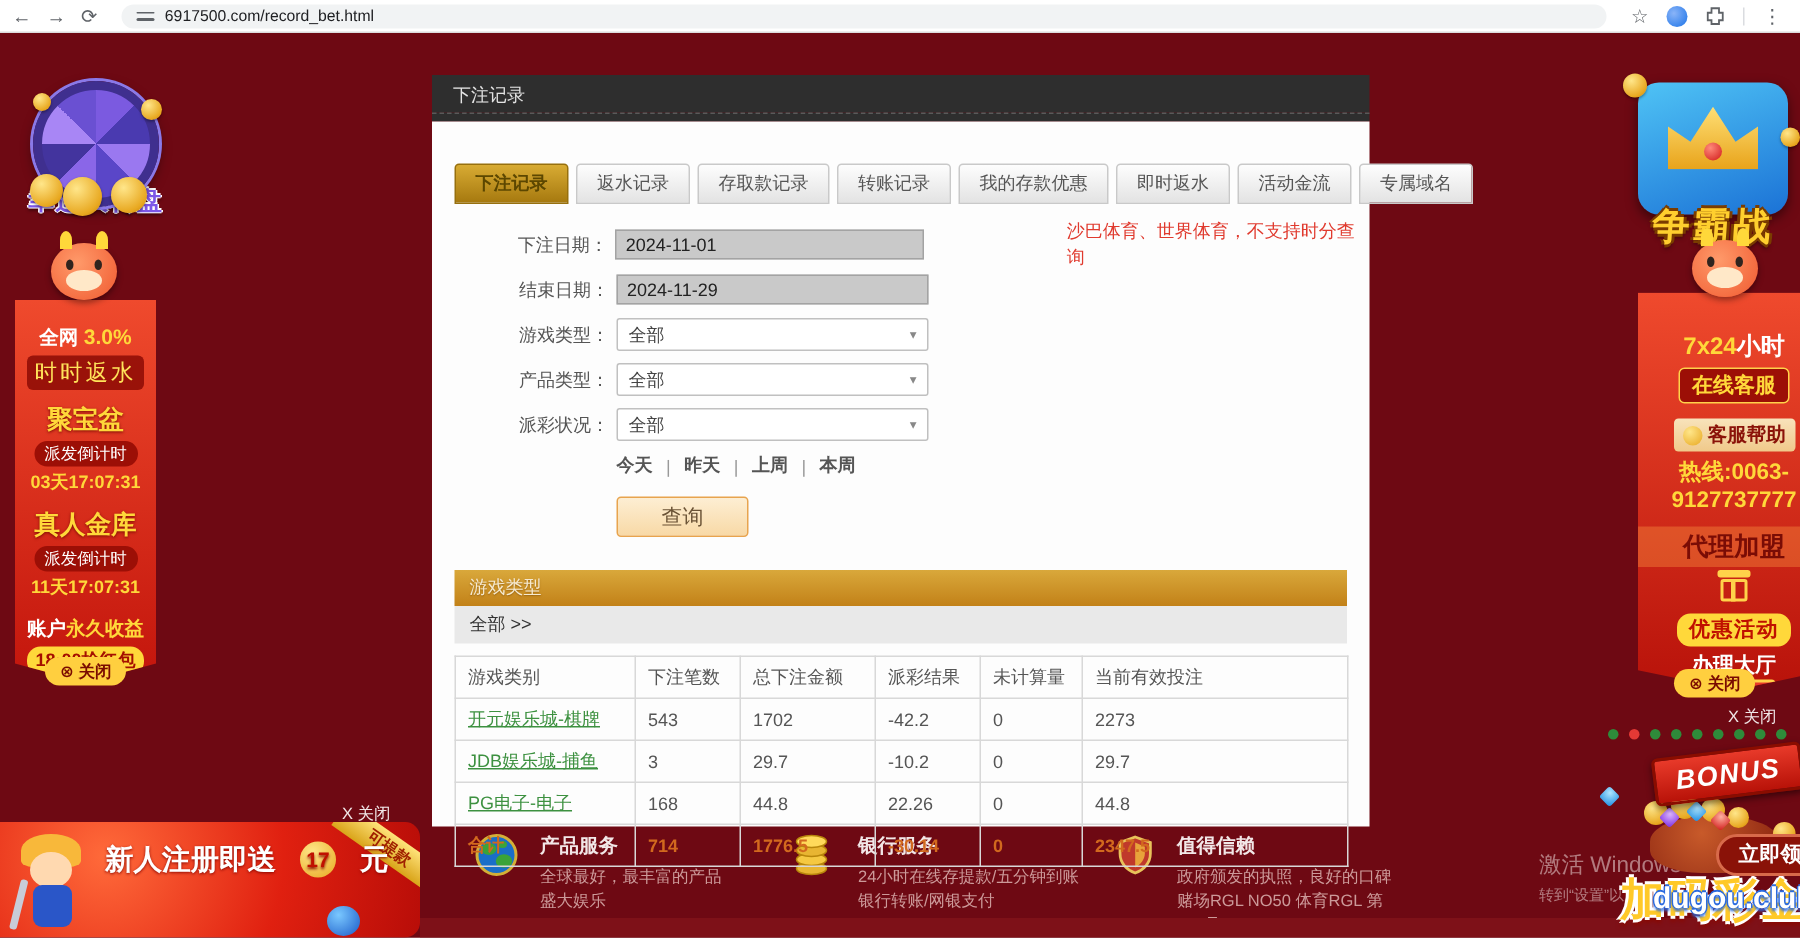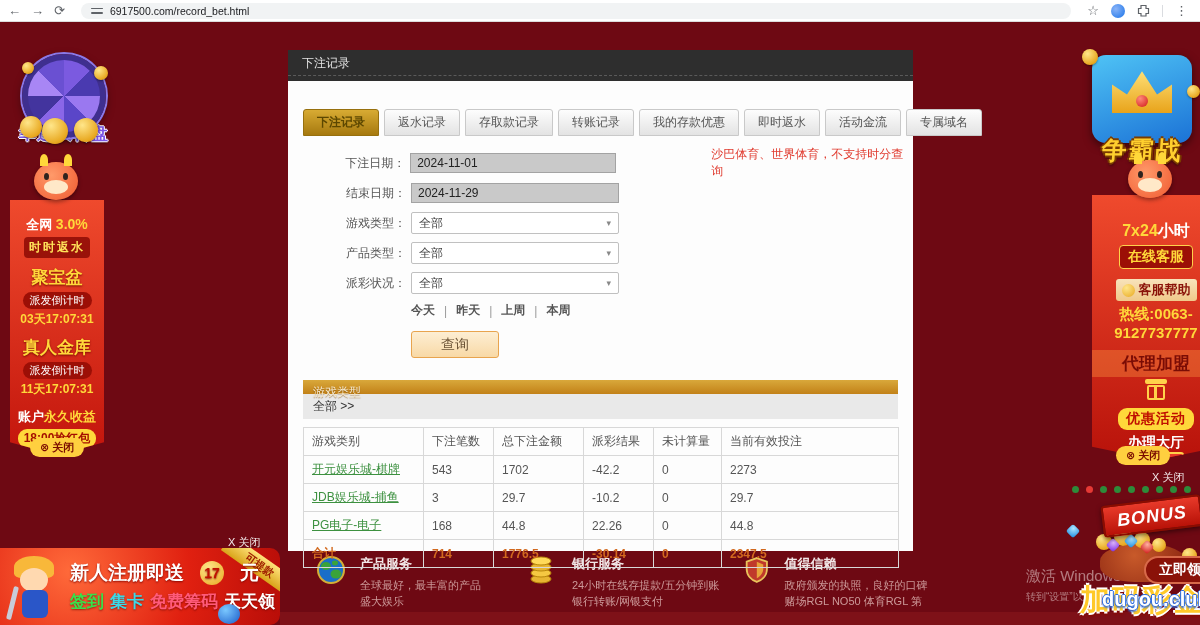--- a/index.html
+++ b/index.html
@@ -42,22 +42,22 @@
     font-size:12px;padding:1px 6px;color:#222;font-family:inherit;}
   .select{width:208px;height:22px;background:#fff;border:1px solid #c0c0c0;border-radius:2px;
     display:flex;align-items:center;justify-content:space-between;padding:0 7px;color:#444;cursor:pointer;}
   .select .arrow{color:#888;font-size:9px;}
   .form-note{color:#e03a2e;margin-left:95px;}
   .quick-links{margin:2px 0 12px 123px;display:flex;gap:9px;align-items:center;color:#999;}
   .quick-link{color:#555;font-weight:bold;cursor:pointer;}
   .search-btn{margin-left:123px;width:88px;height:27px;background:linear-gradient(#fdeed3,#f8d9a6);
     border:1px solid #e8a44e;border-radius:3px;font-size:14px;color:#6b5336;cursor:pointer;font-family:inherit;}
 
-  .section-bar{margin:22px 15px 0;height:14px;line-height:24px;background:linear-gradient(#d9a83b,#c28118);
-    color:#f6ead0;padding-left:10px;font-size:12px;text-shadow:0 1px 1px rgba(120,70,0,.6);}
+  .section-bar{margin:22px 15px 0;height:24px;line-height:24px;background:linear-gradient(#d9a83b,#c28118);
+    color:#f6ead0;padding-left:10px;font-size:12px;text-shadow:0 1px 1px rgba(120,70,0,.6);font-family:Liberation Mono, monospace;}
   .section-sub{margin:0 15px;height:25px;line-height:25px;background:#e9e9e9;padding-left:10px;
     font-size:12px;color:#333;cursor:pointer;}
 
   .bet-table{margin:8px 15px 0;width:595px;border-collapse:collapse;font-size:12px;table-layout:fixed;}
   .bet-table th,.bet-table td{border:1px solid #d8d8d8;padding:5px 8px;text-align:left;color:#555;font-weight:normal;}
   .game-link{color:#3d9140;text-decoration:underline;cursor:pointer;}
   .total-row td{color:#d2691e;font-weight:bold;}
 
   
   .footer{position:absolute;left:288px;top:533px;width:650px;height:62px;}
@@ -85,21 +85,21 @@
   .mascot .eye{position:absolute;width:5px;height:7px;background:#30241e;border-radius:50%;top:11px;}
   .mascot .horn{position:absolute;width:8px;height:12px;background:#ffd83a;border-radius:50% 50% 0 0;top:-8px;}
 
   .left-banner{position:absolute;left:10px;top:178px;width:94px;height:255px;z-index:6;
     background:linear-gradient(180deg,#ef4a2d,#c3150c);
     clip-path:polygon(0 0,100% 0,100% 95%,50% 100%,0 95%);
     text-align:center;color:#fff;padding-top:16px;cursor:pointer;}
   .lb-line1{font-size:13px;font-weight:bold;}
   .lb-line1 .hl{color:#ffd83a;font-size:14px;}
   .lb-rebate{display:inline-block;margin-top:3px;background:rgba(140,10,5,.85);color:#ffe35a;
-    font-weight:700;font-size:12px;padding:2px 5px;border-radius:4px;letter-spacing:2px;}
+    font-weight:400;font-size:15px;padding:2px 5px;border-radius:4px;letter-spacing:2px;}
   .lb-title{margin-top:8px;font-size:17px;font-weight:900;color:#ffd83a;text-shadow:0 1px 2px #7a0b00;}
   .lb-pill{display:inline-block;margin-top:3px;background:#9c0f06;border-radius:9px;
     padding:1px 7px;font-size:11px;color:#fff;}
   .lb-count{margin-top:2px;font-size:12px;font-weight:bold;color:#ffd83a;}
   .lb-acct{margin-top:10px;font-size:13px;font-weight:900;}
   .lb-acct .hl{color:#ffd83a;}
   .lb-redpill{display:inline-block;margin-top:3px;background:#ffd83a;color:#a50f00;border-radius:9px;
     padding:1px 6px;font-weight:900;font-size:12px;}
   .lb-amount{margin-top:2px;font-size:16px;font-weight:900;color:#ffd83a;text-shadow:0 1px 2px #7a0b00;}
   .envelopes{margin:6px auto 0;width:54px;height:26px;position:relative;}
@@ -430,26 +430,20 @@
         <span class="hair"></span>
         <span class="face"></span>
         <span class="body"></span>
     </div>
     <div class="ribbon">可提款</div>
     <div class="promo-line1">
       <span>新人注册即送</span>
       <span class="promo-coin">17</span>
       <span>元</span>
     </div>
-    <div class="promo-line2">
-      <span class="tag-green">签到</span>
-      <span class="tag-cyan">集卡</span>
-      <span class="tag-pink">免费筹码</span>
-      <span class="tag-white">天天领</span>
-    </div>
     <span class="blue-ball"></span>
   </div>
 
   <div class="battle-tile">
     <div class="tile-bg">
       <div class="crown"></div>
       <div class="crown-gem"></div>
       <span class="coin" style="left:-10px;top:-6px;width:16px;height:16px;"></span>
       <span class="coin" style="right:-8px;top:30px;width:13px;height:13px;"></span>
     </div>

